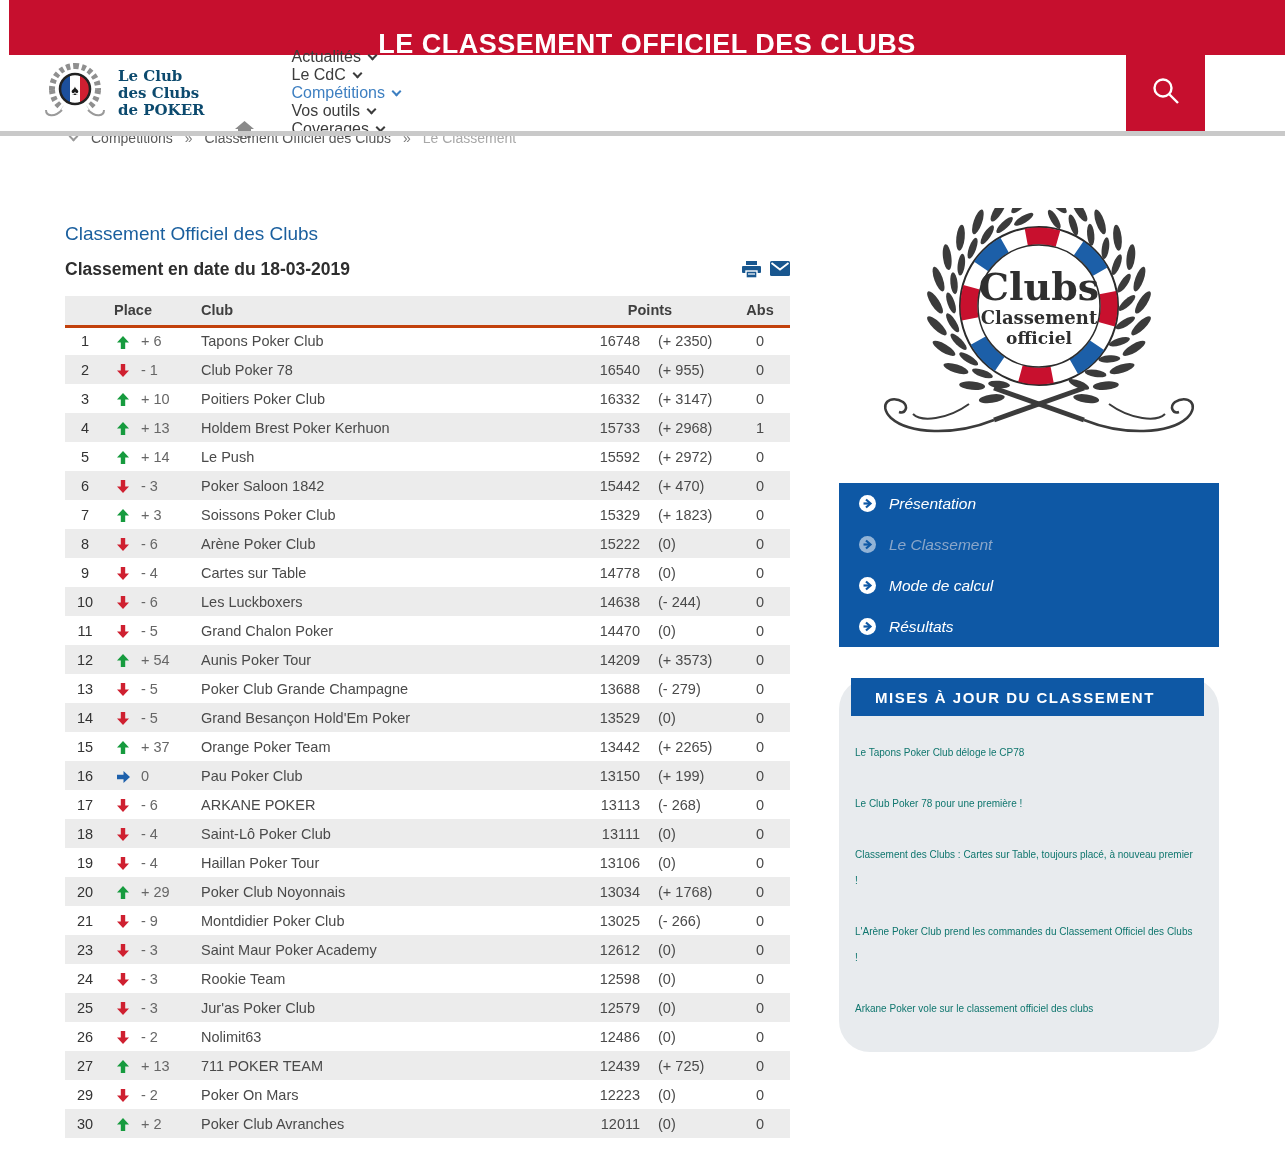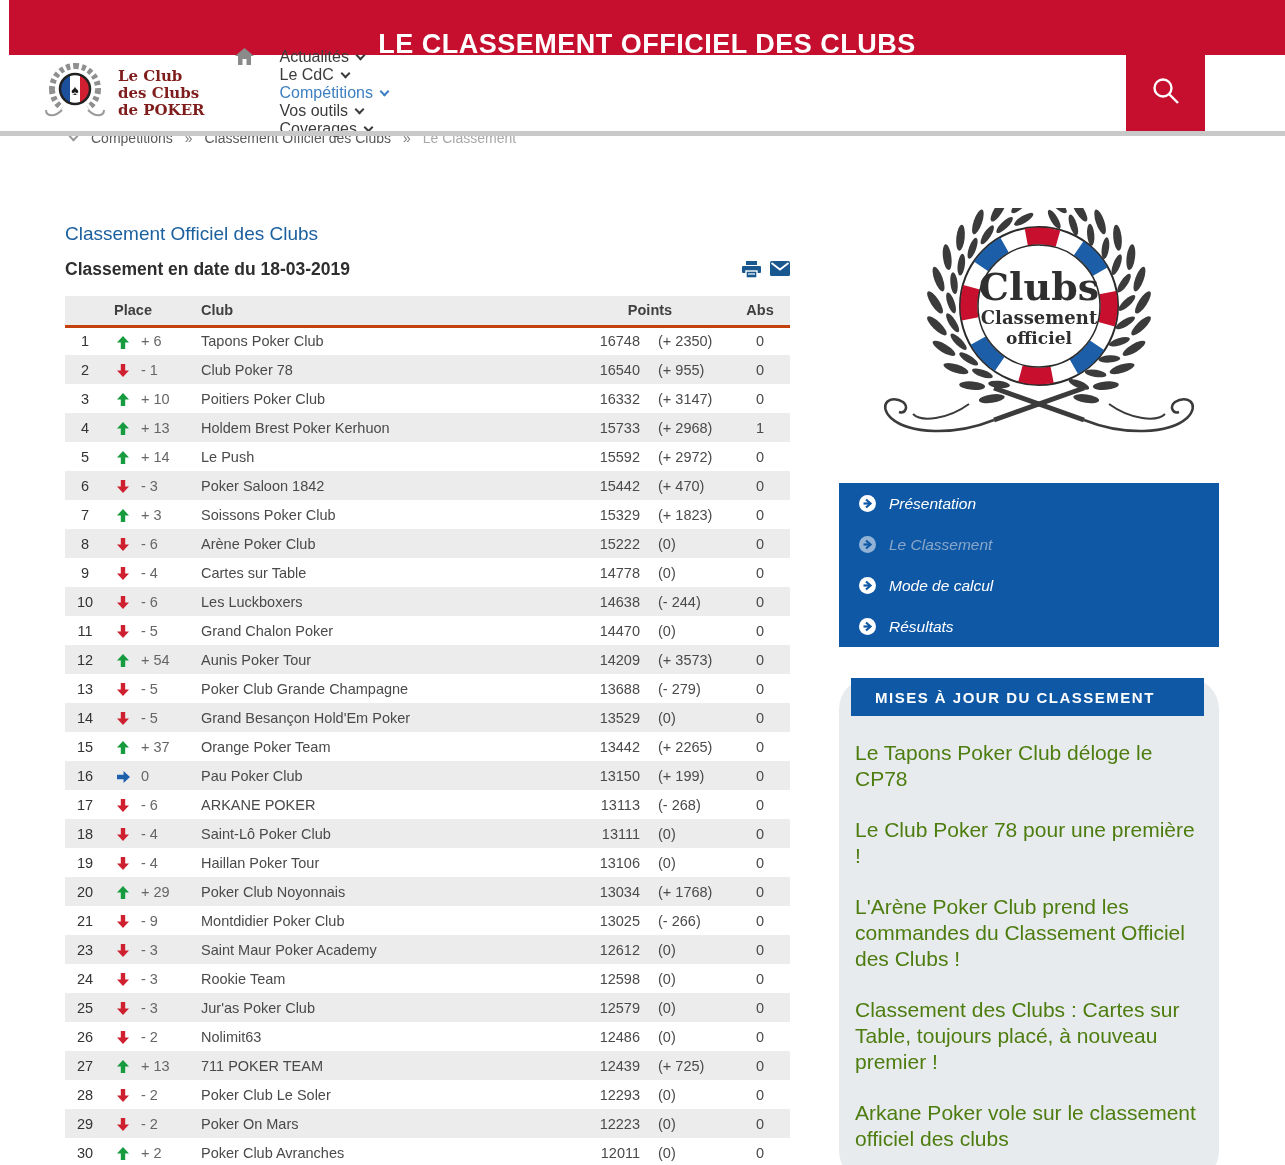--- a/index.html
+++ b/index.html
@@ -8,22 +8,22 @@
 
   
   .banner { position:relative; height:55px; background:#c60f2e; overflow:hidden;margin-left:9px; }
   .banner h1 { position:absolute; top:29px; left:0; width:100%; text-align:center;
     color:#fff; font-size:27px; font-weight:bold; letter-spacing:.5px; white-space:nowrap; }
 
   
   .navbar { position:relative; height:76px; background:#fff; display:flex; align-items:center; }
   .brand { display:flex; align-items:center; margin-left:42px; }
   .brand-text { margin-left:10px; font-family:"DejaVu Serif", serif; font-weight:bold;
-    color:#7f1d1d; font-size:15px; line-height:17px; }
-  .menu { display:flex; align-items:flex-start; margin-left:30px; }
+    color:#0c4a6e; font-size:15px; line-height:17px; }
+  .menu { display:flex; align-items:flex-end; margin-left:30px;gap:12px; }
   .home-btn { margin-right:26px; display:flex; align-items:center; cursor:pointer; }
   .menu-item { display:flex; align-items:center; margin-right:34px; color:#3c3c3c;
     font-size:16px; cursor:pointer; white-space:nowrap; }
   .menu-item .chev { width:7px; height:7px; border-right:2px solid #3c3c3c;
     border-bottom:2px solid #3c3c3c; transform:rotate(45deg); margin:-3px 0 0 8px; }
   .menu-item.active { color:#3d7fc1; }
   .menu-item.active .chev { border-color:#3d7fc1; }
   .search-btn { position:absolute; right:80px; top:0; width:79px; height:76px;
     background:#c60f2e; display:flex; align-items:center; justify-content:center; cursor:pointer; }
 
@@ -71,21 +71,21 @@
     color:#fff; font-size:15.5px; cursor:pointer; }
   .side-menu .item .circ { margin-right:13px; display:flex; }
   .side-menu .item.active { color:#8aa6c9; }
   .side-menu .item.active .circ { opacity:.55; }
 
   .news-box { margin-top:31px; background:#e8ebee; padding-bottom:30px;border-radius:31px; }
   .news-title { margin:21px 15px 0 12px; height:38px; background:#0e58a5; color:#fff;
     display:flex; align-items:center; padding-left:24px; font-size:15px; font-weight:bold;
     letter-spacing:1.5px; text-transform:uppercase; }
   .news-list { padding:24px 22px 0 16px; }
-  .news-list .news-item { color:#4d7c0f; font-size:21px; line-height:26px; margin-bottom:25px; cursor:pointer; }
+  .news-list .news-item { color:#0f766e; font-size:10px; line-height:26px; margin-bottom:25px; cursor:pointer; }
   .news-list .news-item:last-child { margin-bottom:0; }
 </style>
 </head>
 <body>
 
 <div class="banner">
   <h1>LE CLASSEMENT OFFICIEL DES CLUBS</h1>
 </div>
 
 <div class="navbar">
@@ -514,31 +514,20 @@
         <td class="c-move"><span class="move-icon"><svg width="12" height="13" viewBox="0 0 12 13">
                   <path d="M6 0 L12 6.5 H8.2 V13 H3.8 V6.5 H0 Z" fill="#169b3e"></path>
                 </svg></span></td>
         <td class="c-delta delta">+ 13</td>
         <td class="c-club club">711 POKER TEAM</td>
         <td class="c-pts points">12439</td>
         <td class="c-pd pdelta">(+ 725)</td>
         <td class="c-abs abs">0</td>
       </tr>
 
-      <tr>
-        <td class="c-place place">28</td>
-        <td class="c-move"><span class="move-icon"><svg width="12" height="13" viewBox="0 0 12 13">
-                  <path d="M6 13 L0 6.5 H3.8 V0 H8.2 V6.5 H12 Z" fill="#cf2030"></path>
-                </svg></span></td>
-        <td class="c-delta delta">- 2</td>
-        <td class="c-club club">Poker Club Le Soler</td>
-        <td class="c-pts points">12293</td>
-        <td class="c-pd pdelta">(0)</td>
-        <td class="c-abs abs">0</td>
-      </tr>
 
       <tr>
         <td class="c-place place">29</td>
         <td class="c-move"><span class="move-icon"><svg width="12" height="13" viewBox="0 0 12 13">
                   <path d="M6 13 L0 6.5 H3.8 V0 H8.2 V6.5 H12 Z" fill="#cf2030"></path>
                 </svg></span></td>
         <td class="c-delta delta">- 2</td>
         <td class="c-club club">Poker On Mars</td>
         <td class="c-pts points">12223</td>
         <td class="c-pd pdelta">(0)</td>
@@ -686,21 +675,21 @@
       </div>
 
     <div class="news-box">
       <div class="news-title">MISES À JOUR DU CLASSEMENT</div>
       <div class="news-list">
 
           <div class="news-item">Le Tapons Poker Club déloge le CP78</div>
 
           <div class="news-item">Le Club Poker 78 pour une première !</div>
 
+          <div class="news-item">Classement des Clubs : Cartes sur Table, toujours placé, à nouveau premier !</div>
+
           <div class="news-item">L'Arène Poker Club prend les commandes du Classement Officiel des Clubs !</div>
-
-          <div class="news-item">Classement des Clubs : Cartes sur Table, toujours placé, à nouveau premier !</div>
 
           <div class="news-item">Arkane Poker vole sur le classement officiel des clubs</div>
         </div>
     </div>
   </div>
 </div>
 
 </body></html>

